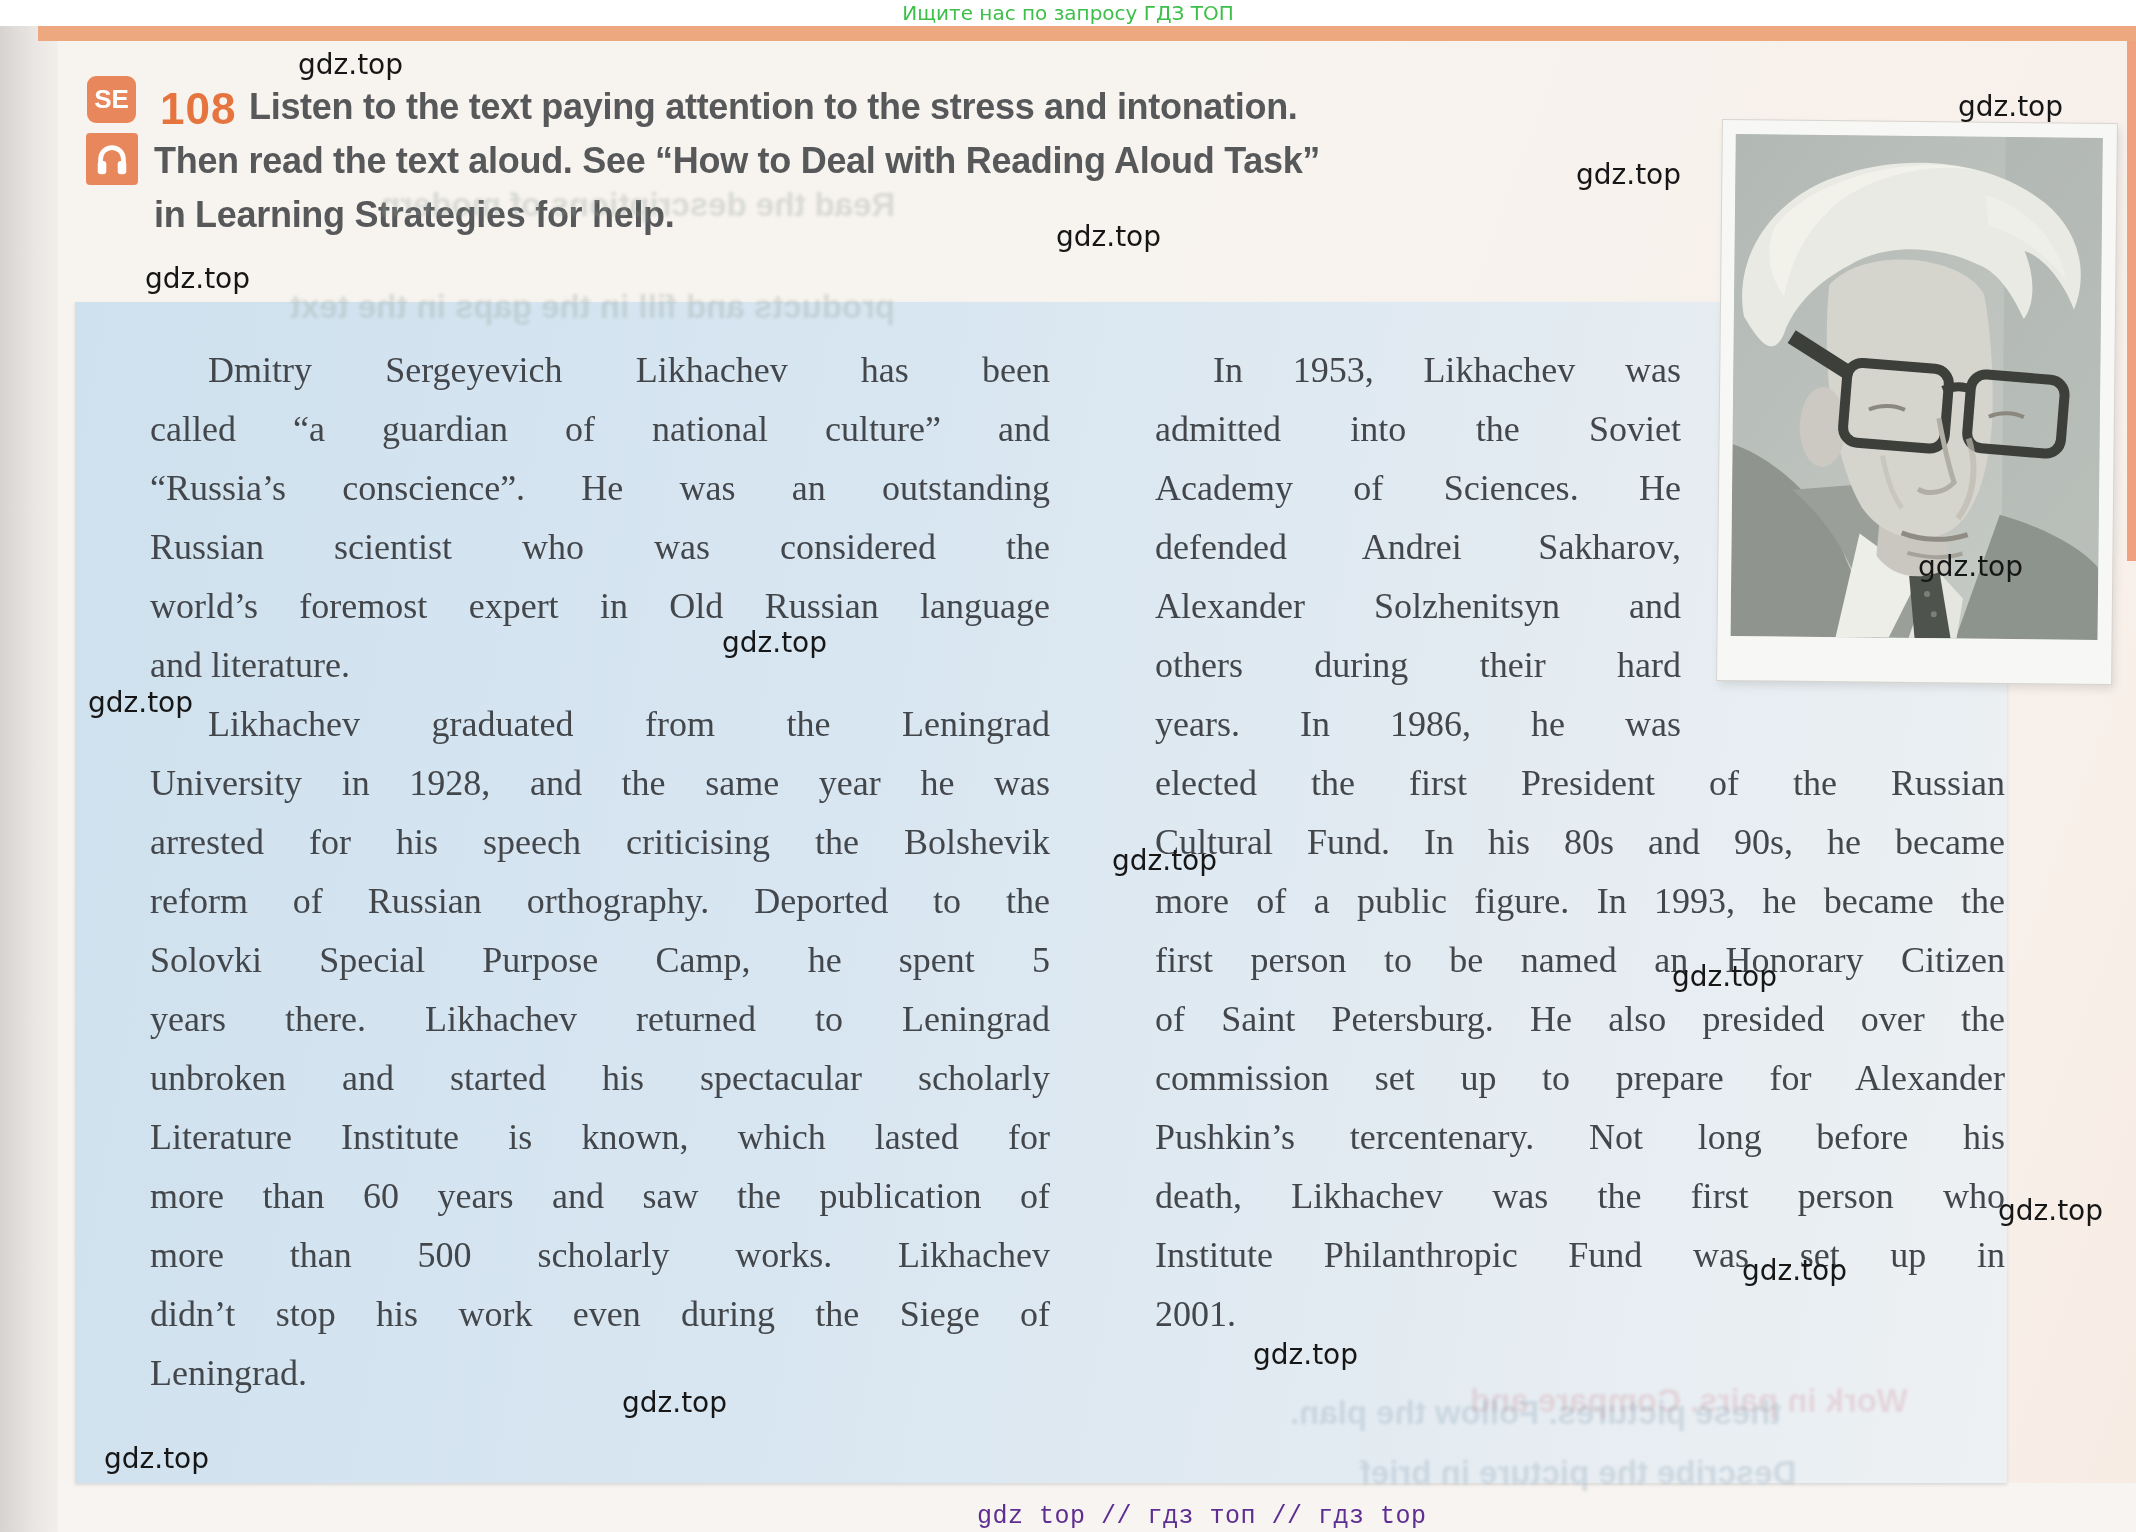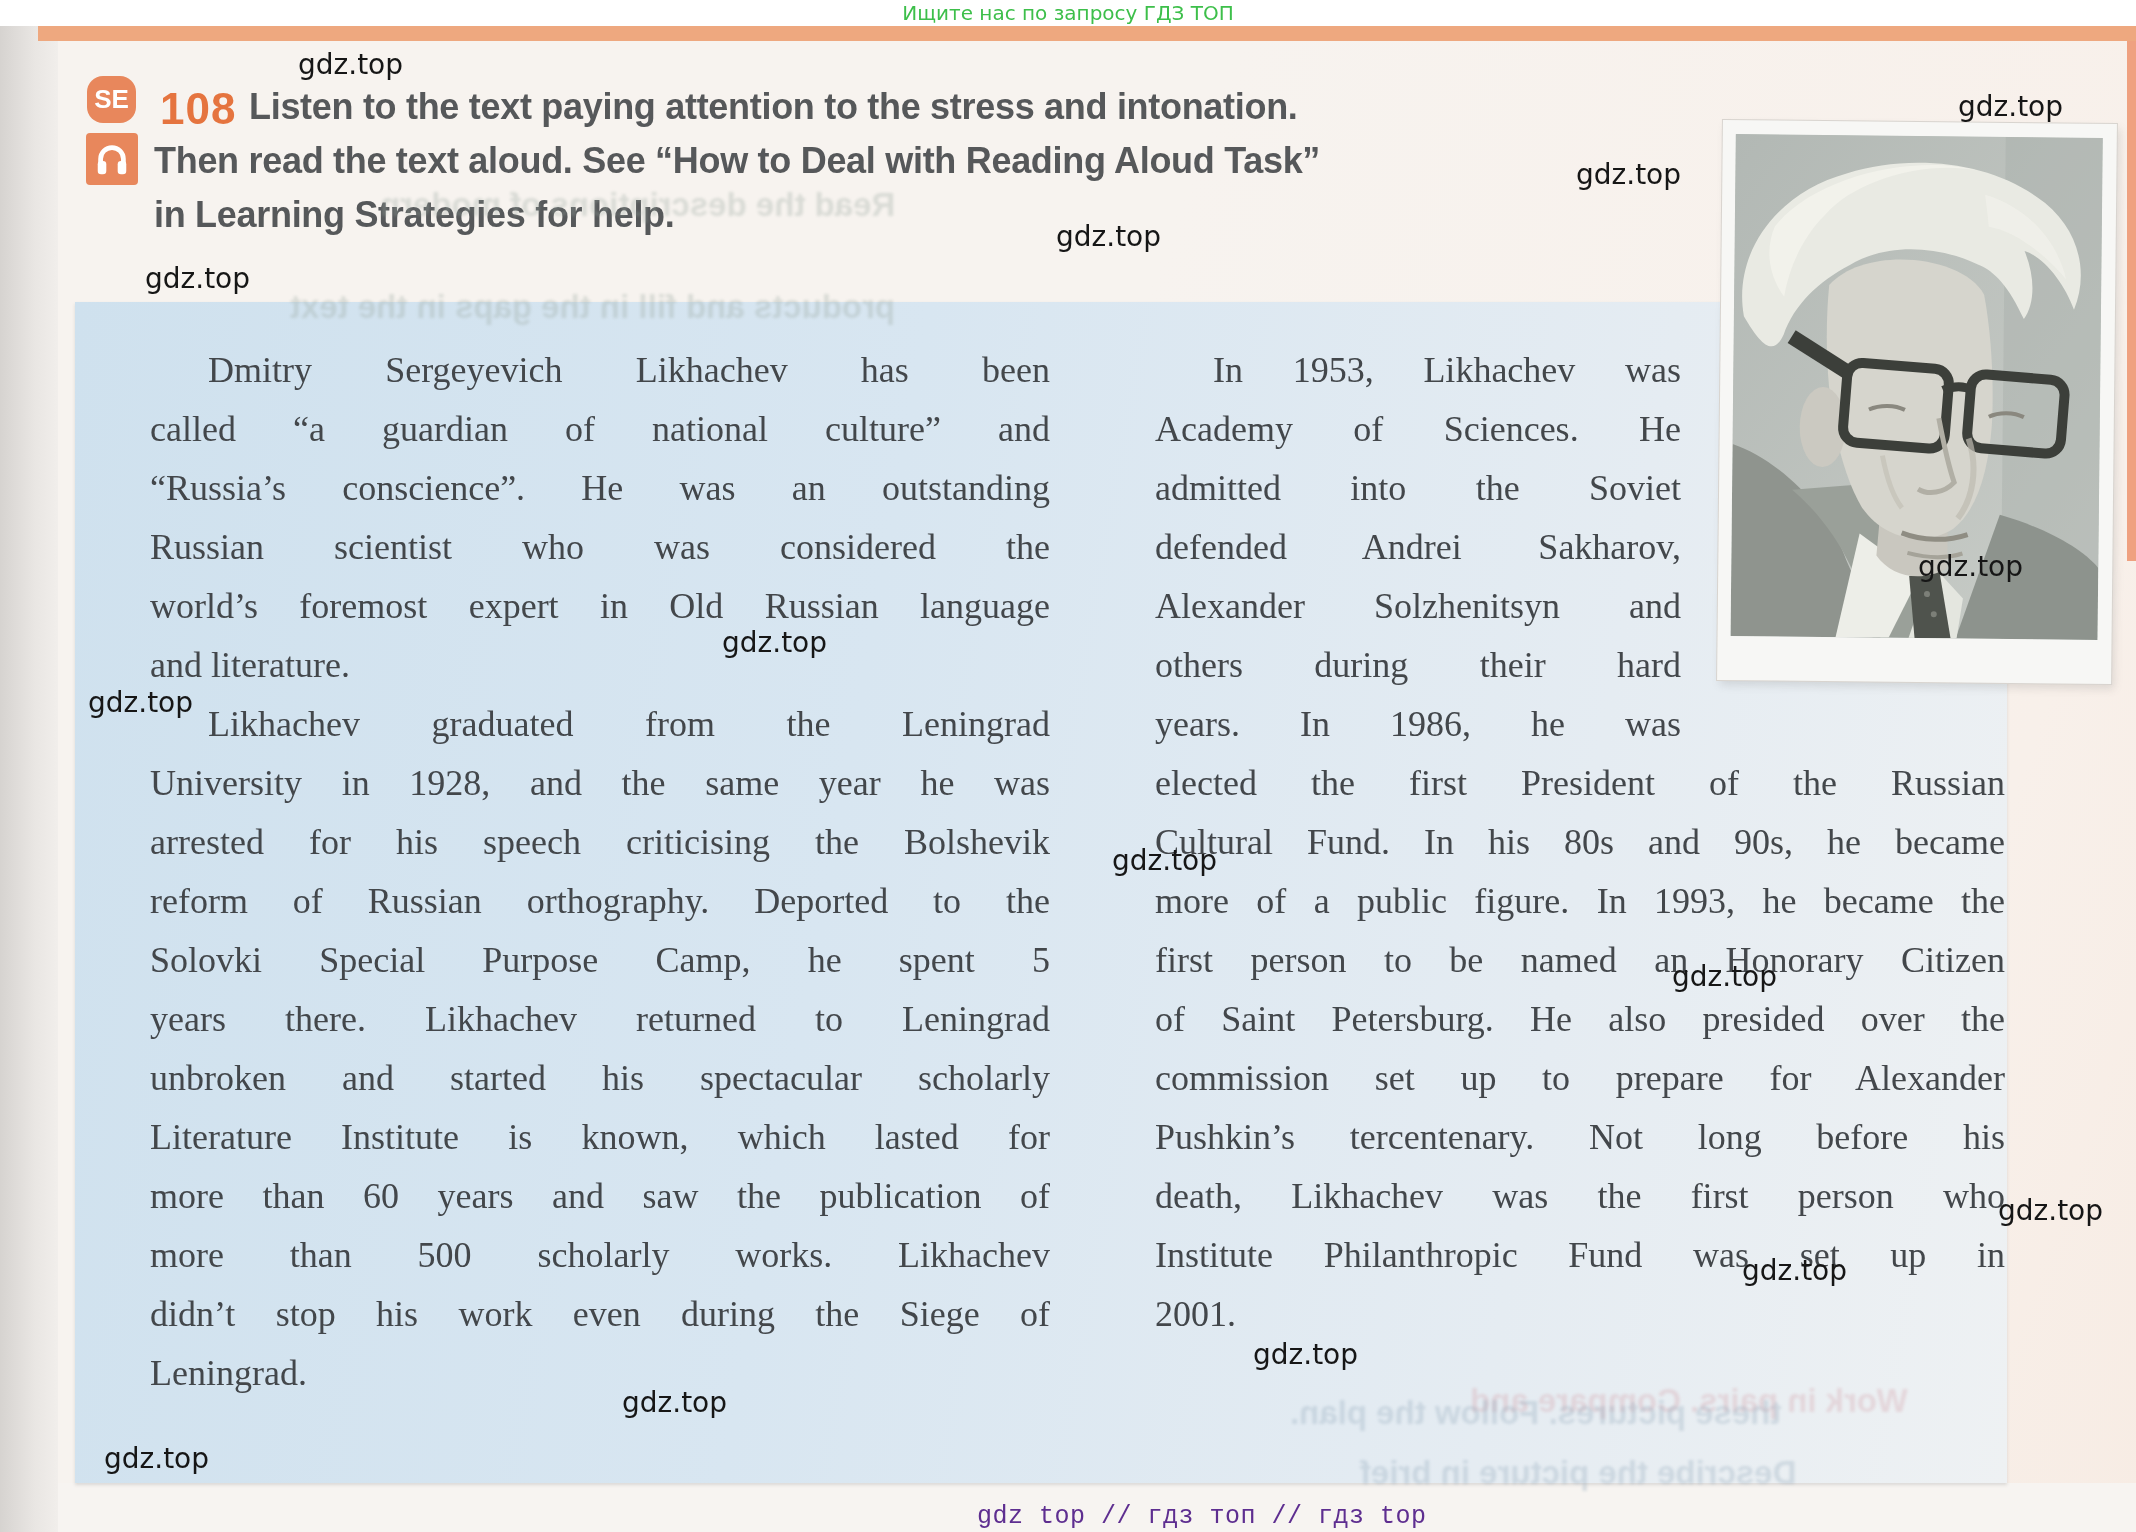--- a/index.html
+++ b/index.html
@@ -22,21 +22,21 @@
   .scan-edge-left {
     position:absolute; left:0; top:26px; width:58px; bottom:0;
     background:linear-gradient(to right,#d6d3d0,#e9e6e3 60%,#f1eeeb);
   }
   .right-sliver { position:absolute; right:0; top:41px; width:9px; height:520px; background:var(--sliver); }
   .bottom-strip { position:absolute; left:58px; right:0; bottom:0; height:49px; background:#f7f4f1; }
 
   
   .se-badge {
     position:absolute; left:87px; top:76px; width:49px; height:47px;
-    background:var(--badge); color:#fff; border-radius:16px;
+    background:var(--badge); color:#fff; border-radius:9px;
     display:flex; align-items:center; justify-content:center;
     font-size:26px; font-weight:bold;
   }
   .hp-badge {
     position:absolute; left:86px; top:133px; width:52px; height:52px;
     background:var(--badge); border-radius:4px;
     display:flex; align-items:center; justify-content:center;
   }
   .ex-number {
     position:absolute; left:152px; top:84px;
@@ -156,22 +156,22 @@
     <div class="body-line">years there. Likhachev returned to Leningrad</div>
     <div class="body-line">unbroken and started his spectacular scholarly</div>
     <div class="body-line">Literature Institute is known, which lasted for</div>
     <div class="body-line">more than 60 years and saw the publication of</div>
     <div class="body-line">more than 500 scholarly works. Likhachev</div>
     <div class="body-line">didn’t stop his work even during the Siege of</div>
     <div class="body-line end">Leningrad.</div>
   </div>
 <div class="col rcol-narrow">
     <div class="body-line indent">In 1953, Likhachev was</div>
+    <div class="body-line">admitted into the Soviet</div>
     <div class="body-line">Academy of Sciences. He</div>
-    <div class="body-line">admitted into the Soviet</div>
     <div class="body-line">defended Andrei Sakharov,</div>
     <div class="body-line">Alexander Solzhenitsyn and</div>
     <div class="body-line">others during their hard</div>
     <div class="body-line">years. In 1986, he was</div>
   </div>
 <div class="col rcol-wide">
     <div class="body-line">elected the first President of the Russian</div>
     <div class="body-line">Cultural Fund. In his 80s and 90s, he became</div>
     <div class="body-line">more of a public figure. In 1993, he became the</div>
     <div class="body-line">first person to be named an Honorary Citizen</div>

